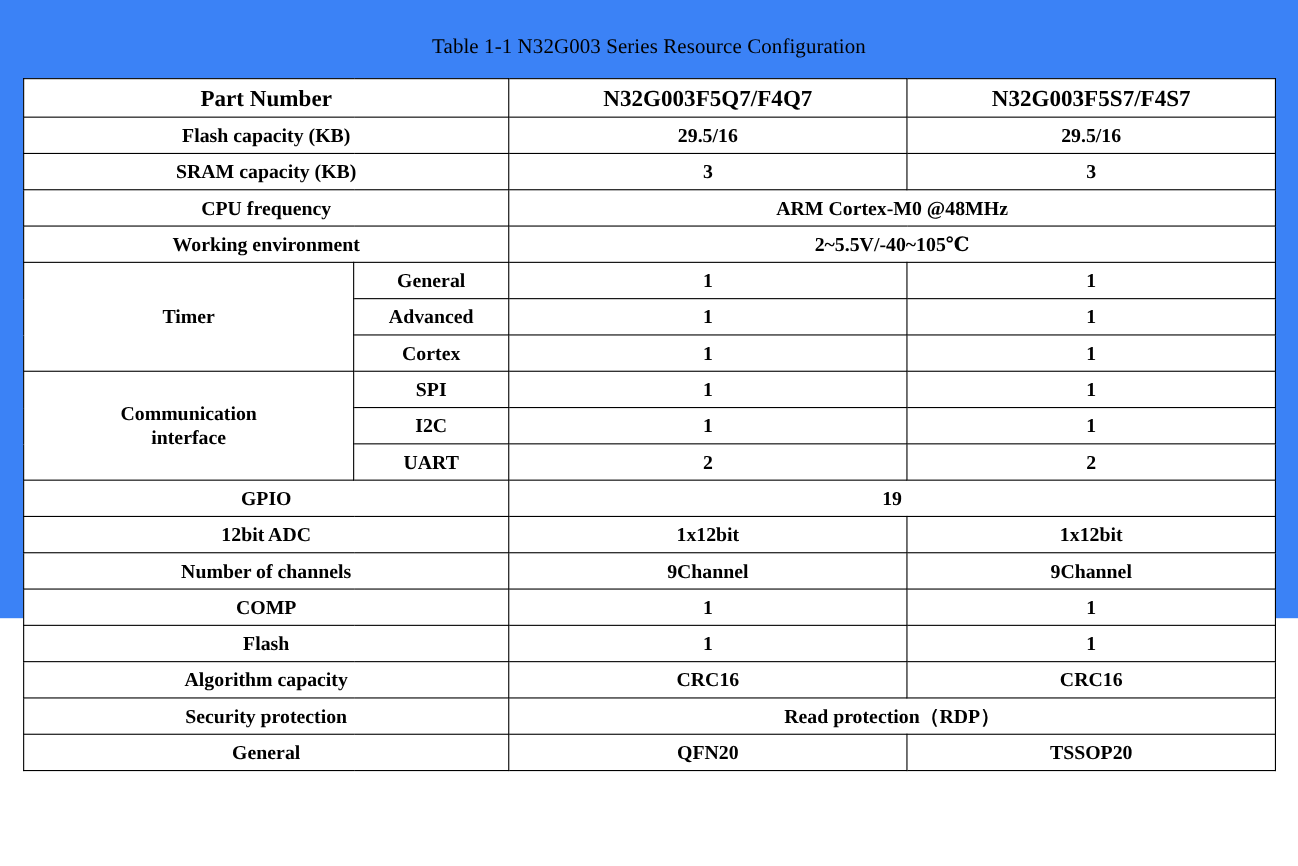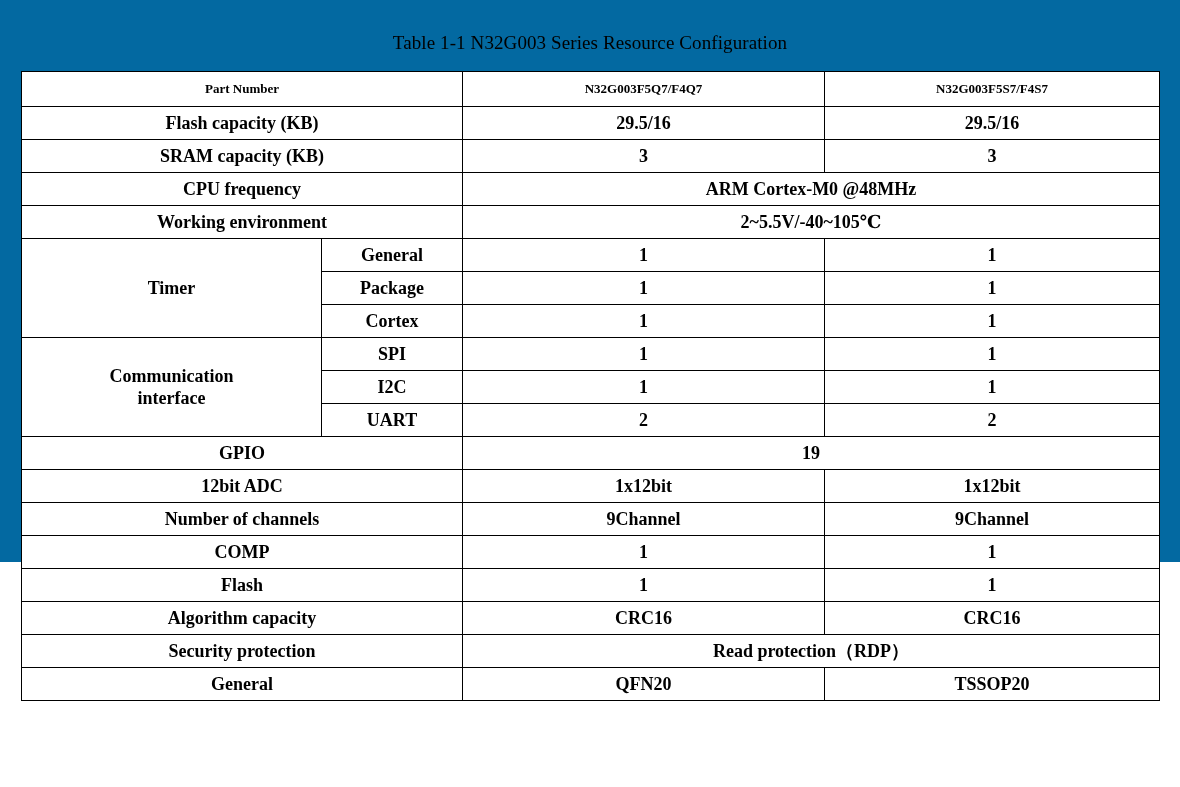--- a/index.html
+++ b/index.html
@@ -11,21 +11,21 @@
     width: 1180px;
     height: 787px;
     font-family: "Liberation Serif", "DejaVu Serif", serif;
     color: #000000;
     overflow: hidden;
   }
   .page {
     position: relative;
     width: 1180px;
     height: 562px;
-    background: #0369a1;
+    background: #3b82f6;
   }
   .table-caption {
     position: absolute;
     left: 0;
     top: 31px;
     width: 1180px;
     text-align: center;
     font-size: 19px;
     line-height: 24px;
     font-weight: normal;
@@ -55,21 +55,21 @@
     font-size: 18px;
     line-height: 22px;
     font-weight: bold;
     padding: 0 4px;
     height: 33px;
     box-sizing: border-box;
     color: #000000;
   }
   table.spec th {
     font-weight: bold;
-    font-size: 13px;
+    font-size: 21px;
     height: 35px;
   }
   td.label-cell, th.label-cell {
     font-size: 18.5px;
   }
   tr.row-head th { height: 35px; }
   td.tall-pkg { height: 62px; }
 </style>
 </head>
 <body>
@@ -117,21 +117,21 @@
         </tr>
 
         <tr>
           <td rowspan="3" class="label-cell">Timer</td>
           <td>General</td>
           <td>1</td>
           <td>1</td>
         </tr>
 
         <tr>
-          <td>Package</td>
+          <td>Advanced</td>
           <td>1</td>
           <td>1</td>
         </tr>
 
         <tr>
           <td>Cortex</td>
           <td>1</td>
           <td>1</td>
         </tr>
 

